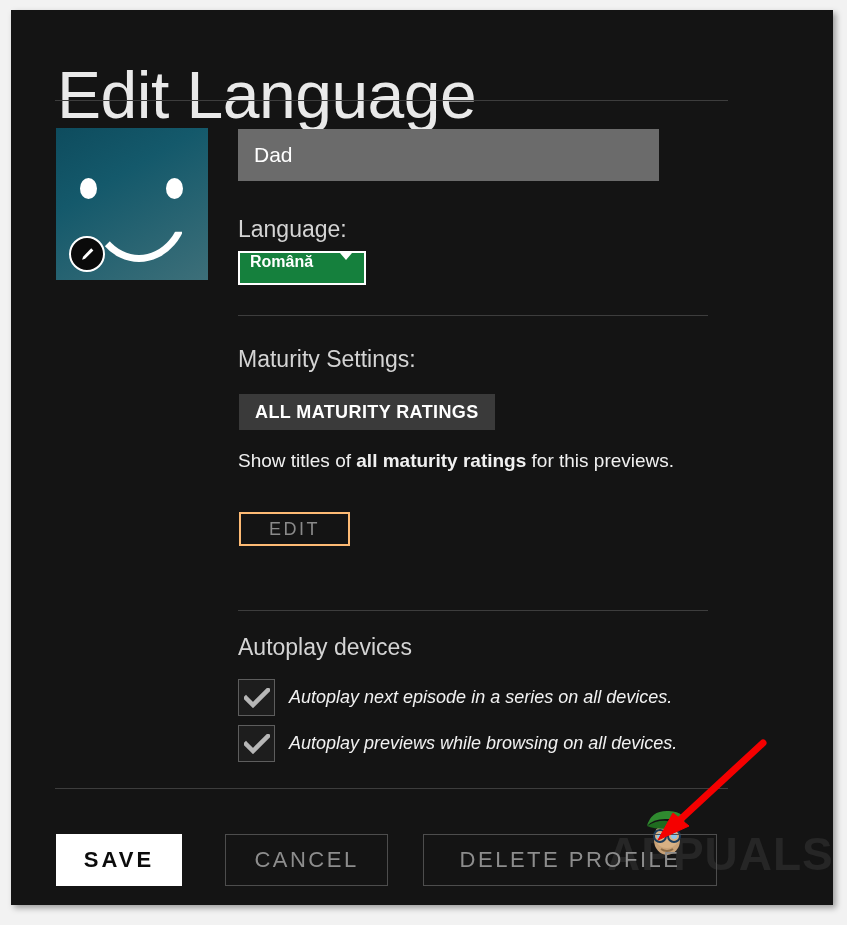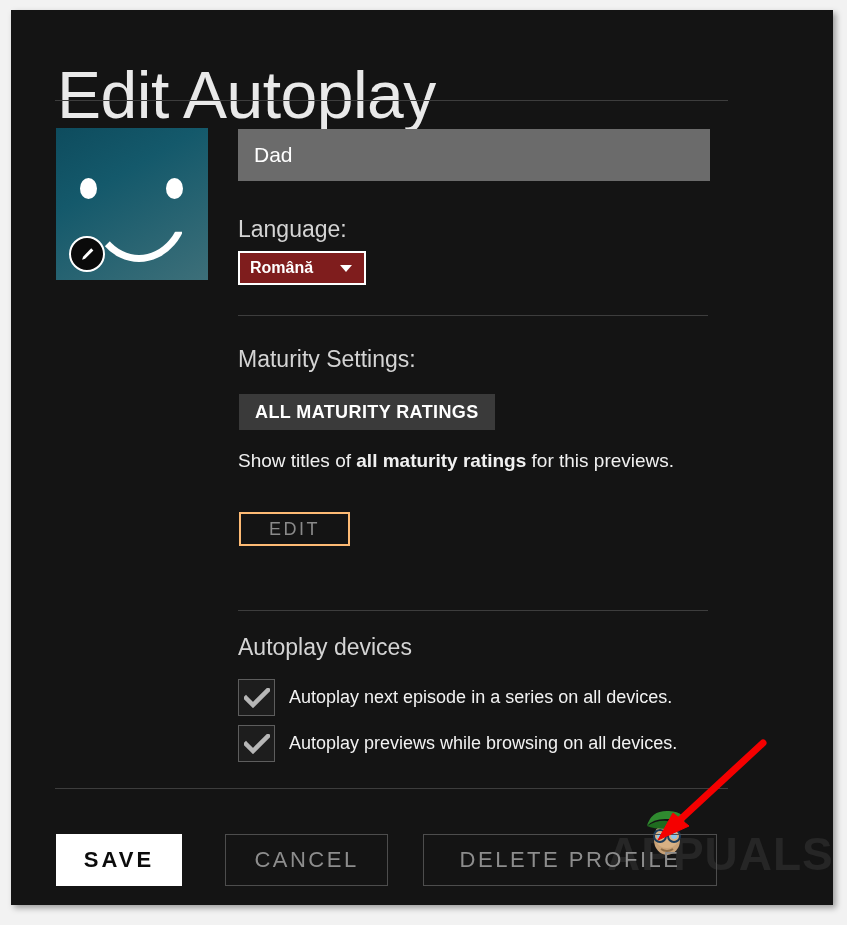--- a/index.html
+++ b/index.html
@@ -124,21 +124,21 @@
     border: 2px solid #ffffff;
     display: flex;
     align-items: center;
     justify-content: center;
   }
 
   #name-input {
     position: absolute;
     left: 227px;
     top: 119px;
-    width: 472px;
+    width: 421px;
     height: 52px;
     background: #6b6b6b;
     border: none;
     outline: none;
     color: #ffffff;
     font-size: 21px;
     font-family: inherit;
     padding: 0 0 0 16px;
     box-sizing: border-box;
   }
@@ -153,24 +153,24 @@
   #maturity-label  { left: 227px; top: 336px; }
   #autoplay-label  { left: 227px; top: 624px; }
 
   #language-select {
     position: absolute;
     left: 227px;
     top: 241px;
     width: 128px;
     height: 34px;
     border: 2px solid #ffffff;
-    background: #7f1d1d;
-    box-sizing: border-box;
-    display: flex;
-    align-items: center;
+    background: #15803d;
+    box-sizing: border-box;
+    display: flex;
+    align-items: flex-start;
     padding: 0 8px 0 10px;
   }
   #language-value {
     color: #ffffff;
     font-size: 16px;
     font-weight: 700;
     flex: 1;
     white-space: nowrap;
   }
   #language-caret {
@@ -221,20 +221,21 @@
     font-family: inherit;
     cursor: pointer;
     box-sizing: border-box;
   }
 
   .checkbox-row {
     position: absolute;
     left: 227px;
     display: flex;
     align-items: center;
+    font-style: italic;
   }
   #checkbox-row-1 { top: 669px; }
   #checkbox-row-2 { top: 715px; }
 
   .checkbox-box {
     width: 37px;
     height: 37px;
     background: #1d1d1d;
     border: 1px solid #5d5d5d;
     box-sizing: border-box;
@@ -315,21 +316,21 @@
       <path d="M4 20 Q8 4 26 5 Q44 6 41 19 Q36 12 22 13 Q10 13 4 20 Z" fill="#2f8a2f"></path>
       <path d="M4 20 Q14 14 24 15 Q36 16 41 19 Q38 24 24 23 Q10 23 4 20 Z" fill="#1f6b1f"></path>
       <circle cx="17" cy="30" r="6" fill="none" stroke="#1b3b5a" stroke-width="2"></circle>
       <circle cx="31" cy="30" r="6" fill="none" stroke="#1b3b5a" stroke-width="2"></circle>
       <line x1="23" y1="30" x2="25" y2="30" stroke="#1b3b5a" stroke-width="2"></line>
       <circle cx="17" cy="30" r="3" fill="#8fc4e8"></circle>
       <circle cx="31" cy="30" r="3" fill="#8fc4e8"></circle>
       <path d="M18 43 Q24 47 30 43" stroke="#8a6a45" stroke-width="2" fill="none"></path>
     </svg>
 
-    <h1 id="title">Edit Autoplay</h1>
+    <h1 id="title">Edit Language</h1>
     <div class="divider" id="divider-top"></div>
 
     <div id="avatar">
       <div id="avatar-eye-left"></div>
       <div id="avatar-eye-right"></div>
       <div id="avatar-smile"></div>
       <div id="avatar-edit-badge">
         <svg width="17" height="17" viewBox="0 0 17 17">
           <path d="M12.2 2.2 L14.4 4.4 L6.1 12.7 L3.1 13.7 L4.1 10.7 Z" fill="#ffffff"></path>
         </svg>

